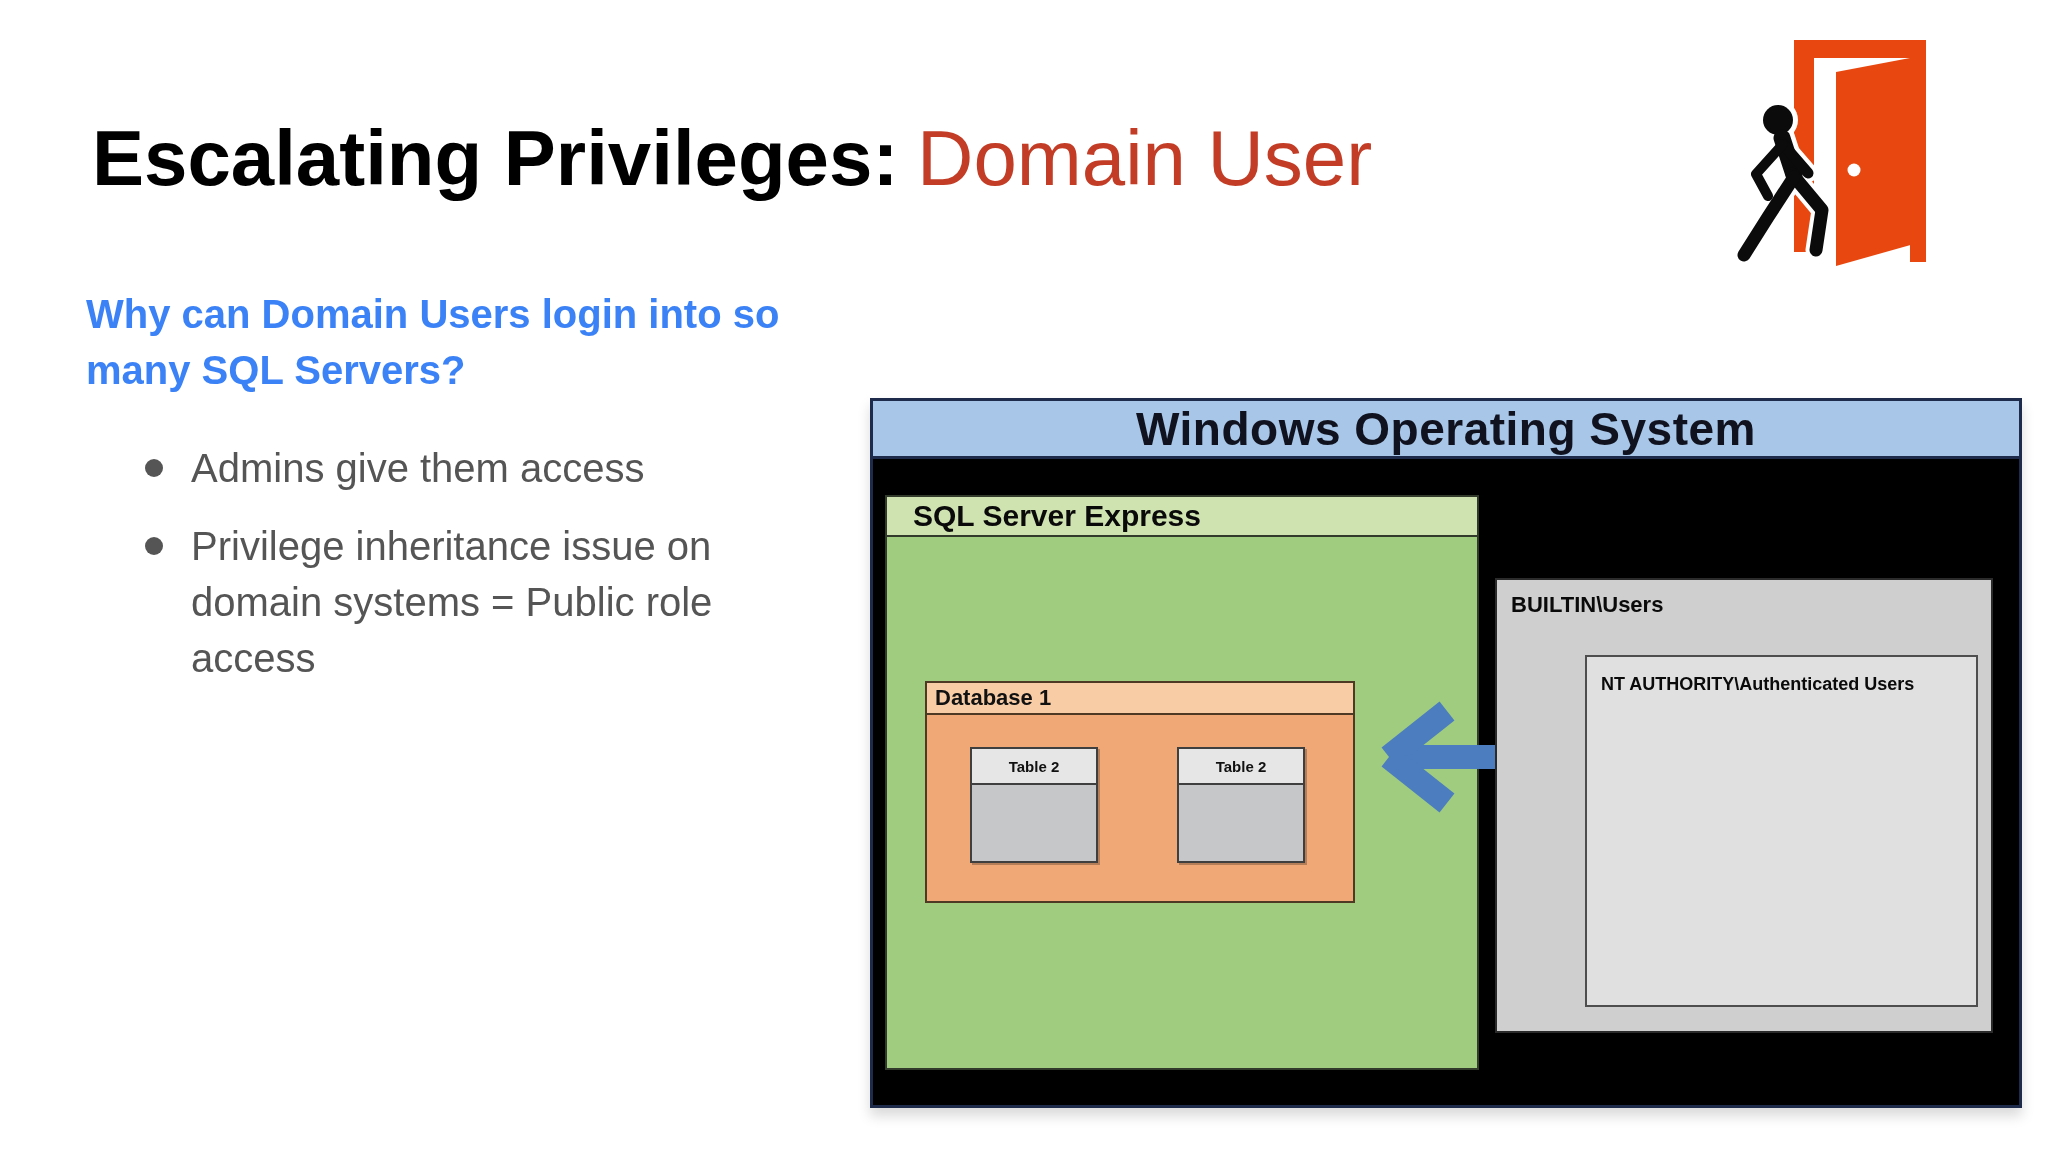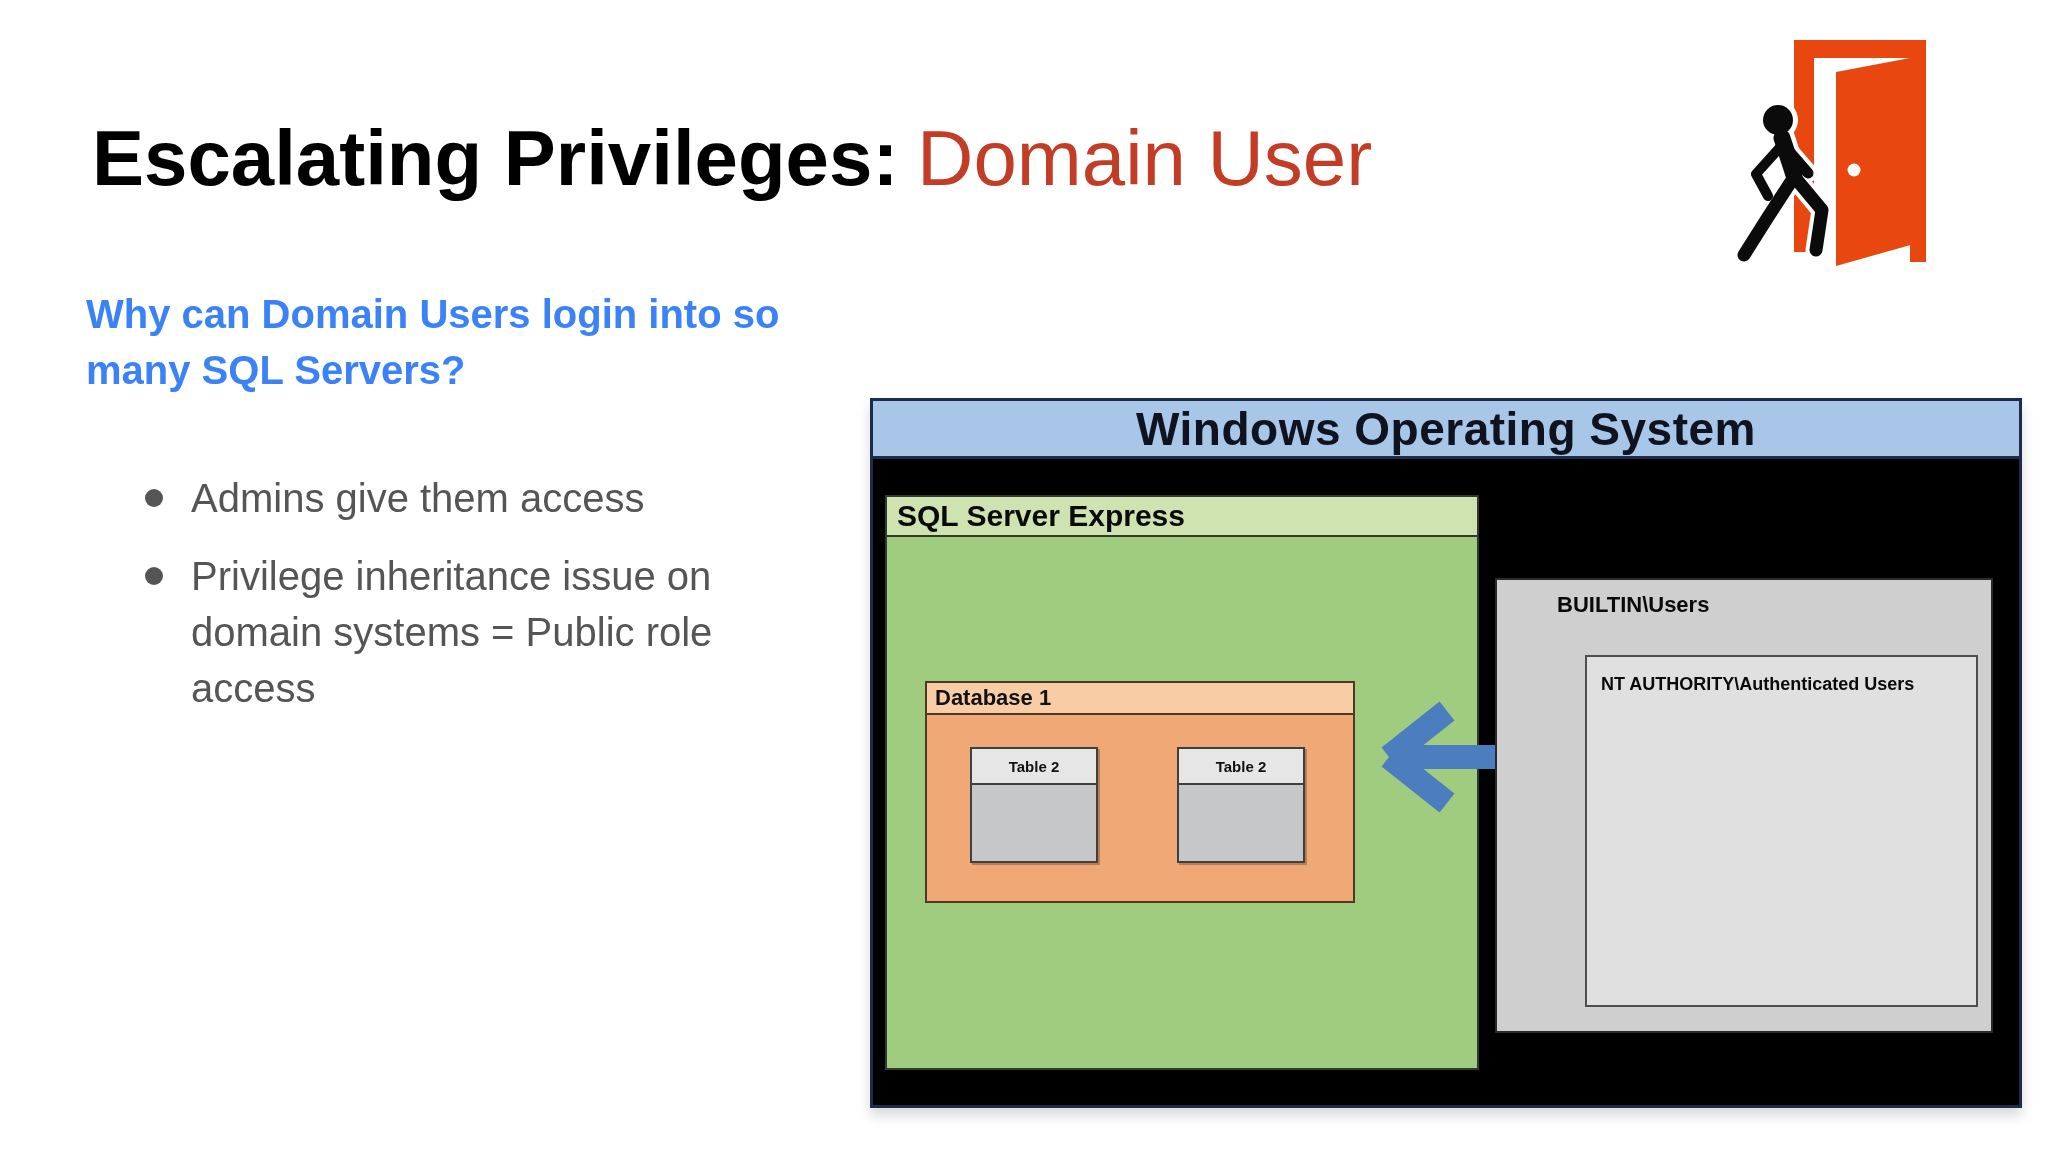--- a/index.html
+++ b/index.html
@@ -38,21 +38,20 @@
 
   .bullets {
     position: absolute;
     left: 145px;
     top: 440px;
     list-style: none;
   }
   .bullets li {
     display: flex;
     align-items: flex-start;
-    margin-top: 30px;
   }
   .bullets li + li { margin-top: 22px; }
   .bullet-dot {
     flex: 0 0 auto;
     width: 18px;
     height: 18px;
     margin-top: 19px;
     border-radius: 50%;
     background: #555555;
   }
@@ -109,21 +108,21 @@
     height: 575px;
     background: #a0cc80;
     border: 2px solid #323a2c;
   }
   .sql-header {
     height: 40px;
     background: #cfe3b0;
     border-bottom: 2px solid #323a2c;
     display: flex;
     align-items: center;
-    padding-left: 10px;
+    padding-left: 26px;
     font-size: 30px;
     font-weight: 600;
     color: #0a0a0a;
   }
 
   .db-box {
     position: absolute;
     left: 38px;
     top: 184px;
     width: 430px;
@@ -166,21 +165,20 @@
   .table-2 { left: 250px; top: 64px; }
 
   .builtin-box {
     position: absolute;
     left: 622px;
     top: 177px;
     width: 498px;
     height: 455px;
     background: #cfcfcf;
     border: 2px solid #2b2b2b;
-    padding-left: 46px;
   }
   .builtin-label {
     padding: 12px 0 0 14px;
     font-size: 22px;
     font-weight: 700;
     color: #0a0a0a;
   }
   .nt-box {
     position: absolute;
     left: 88px;

